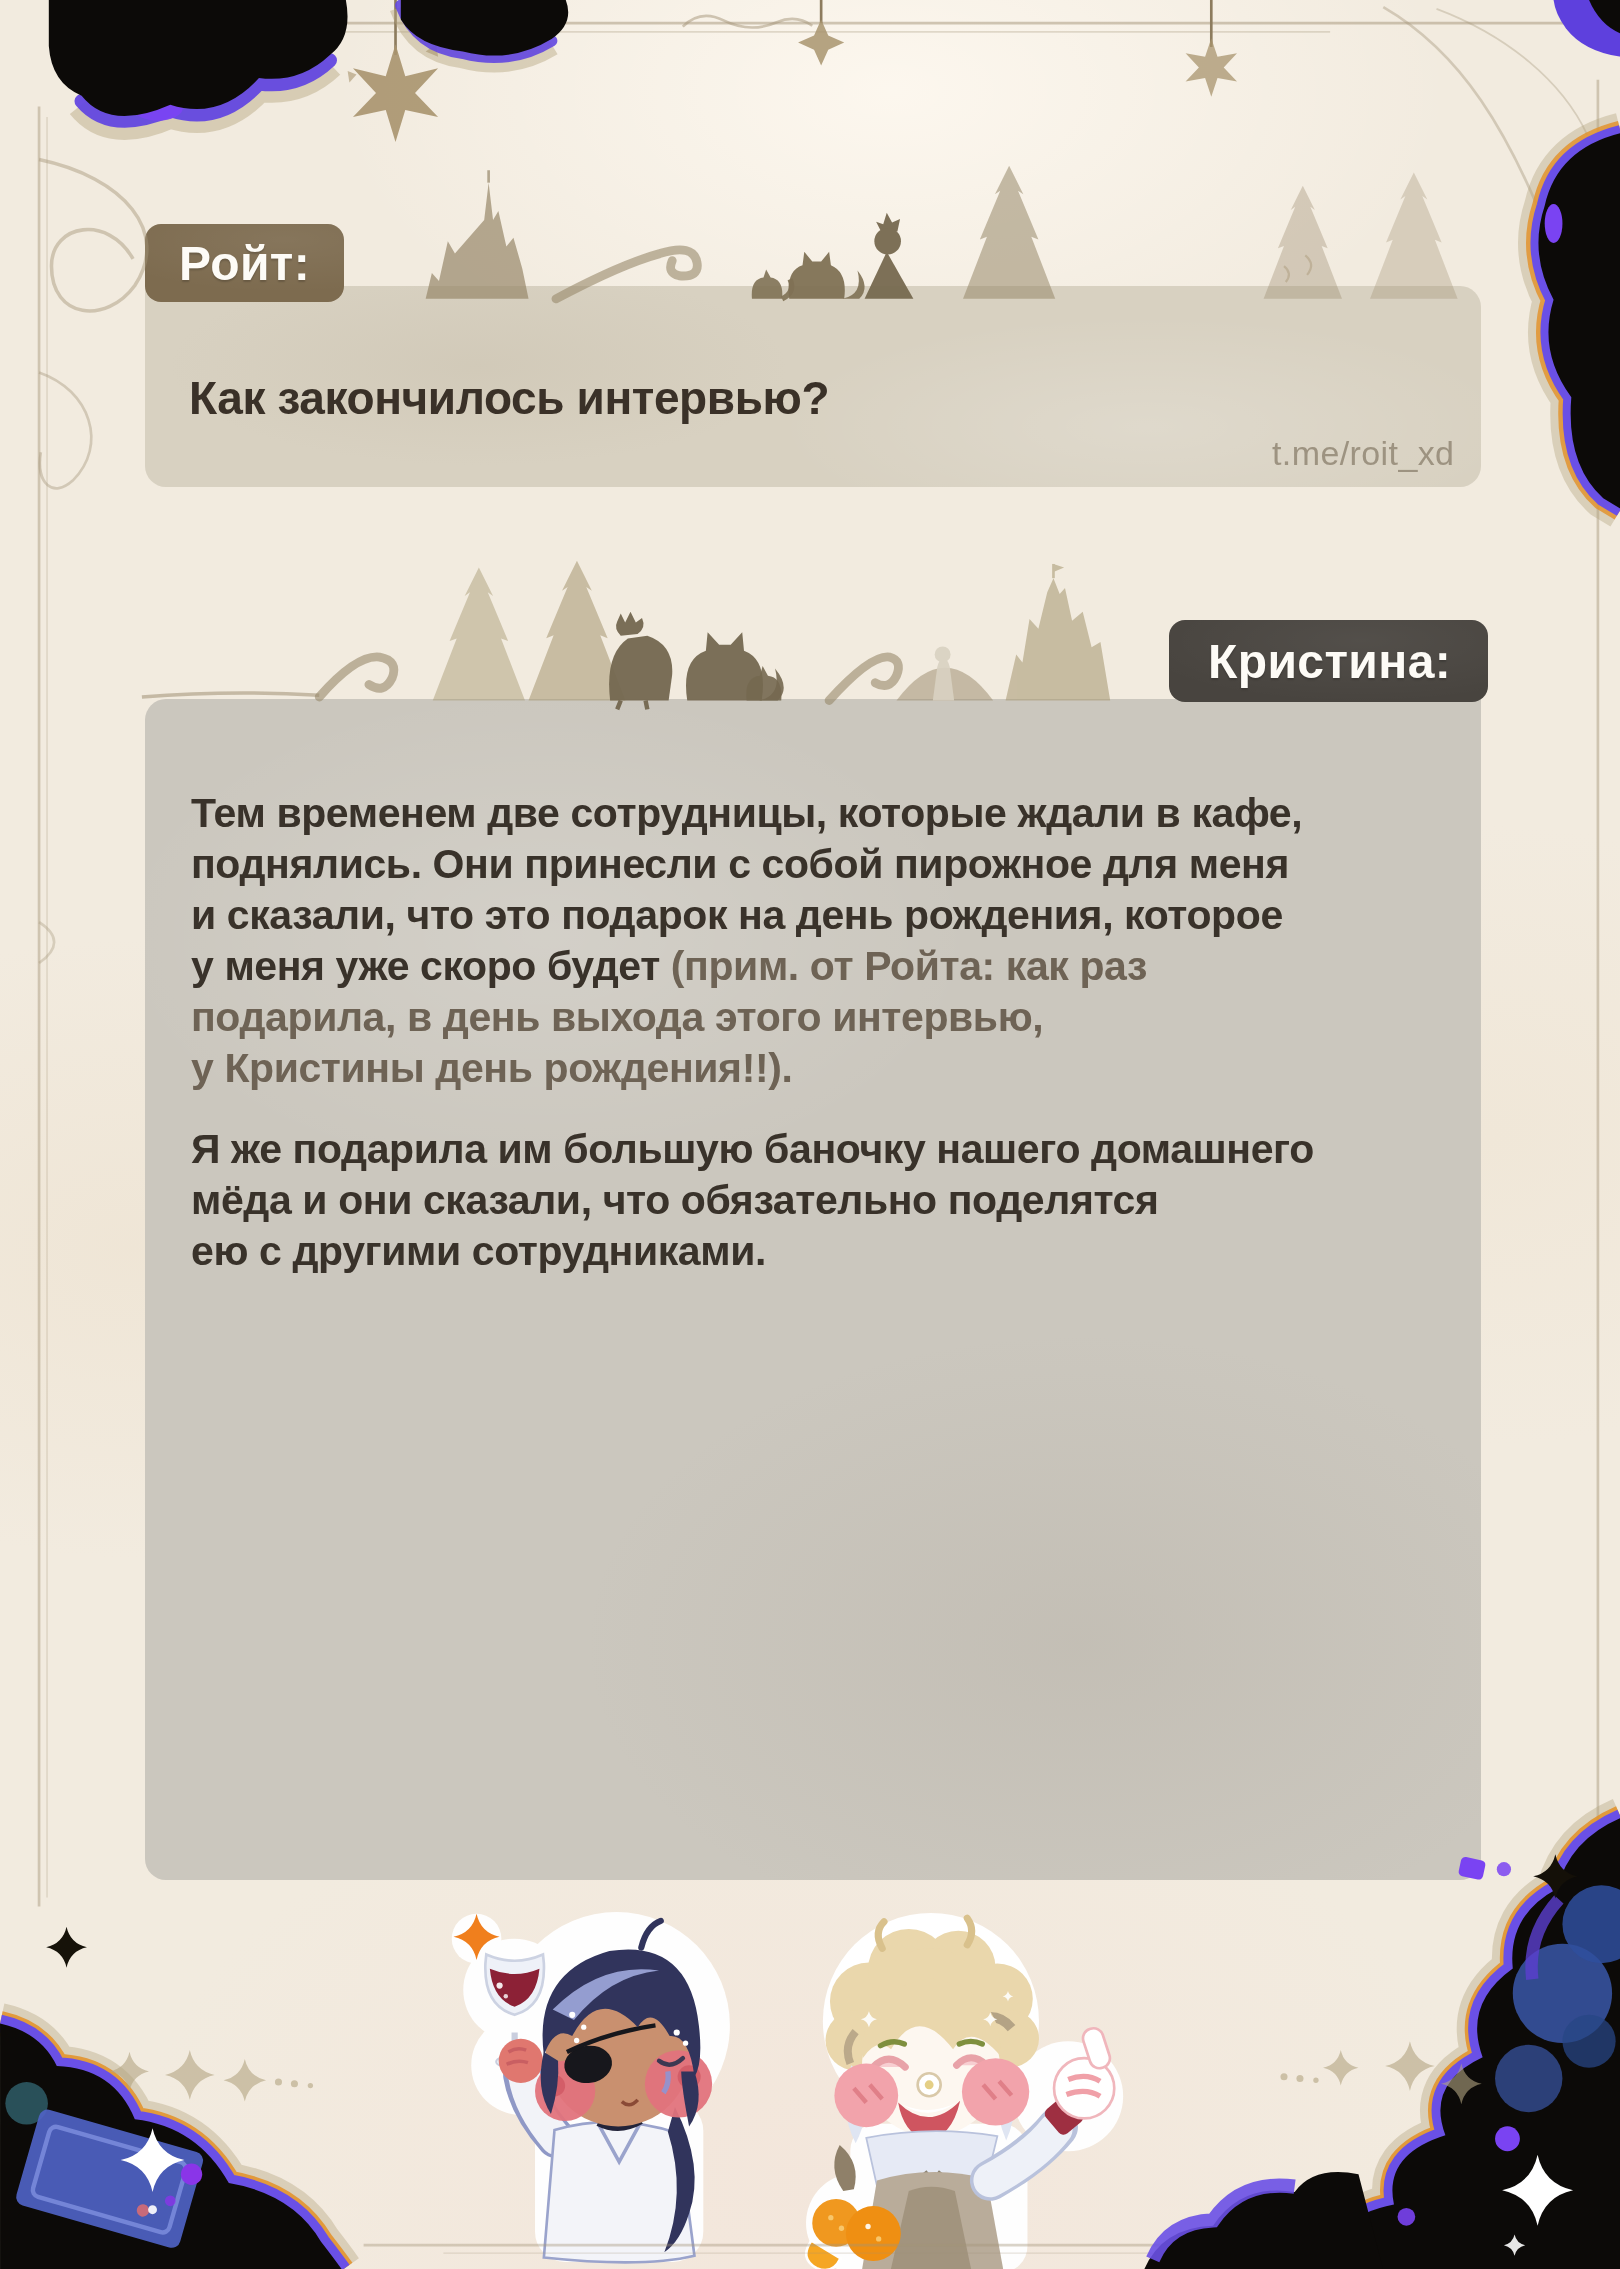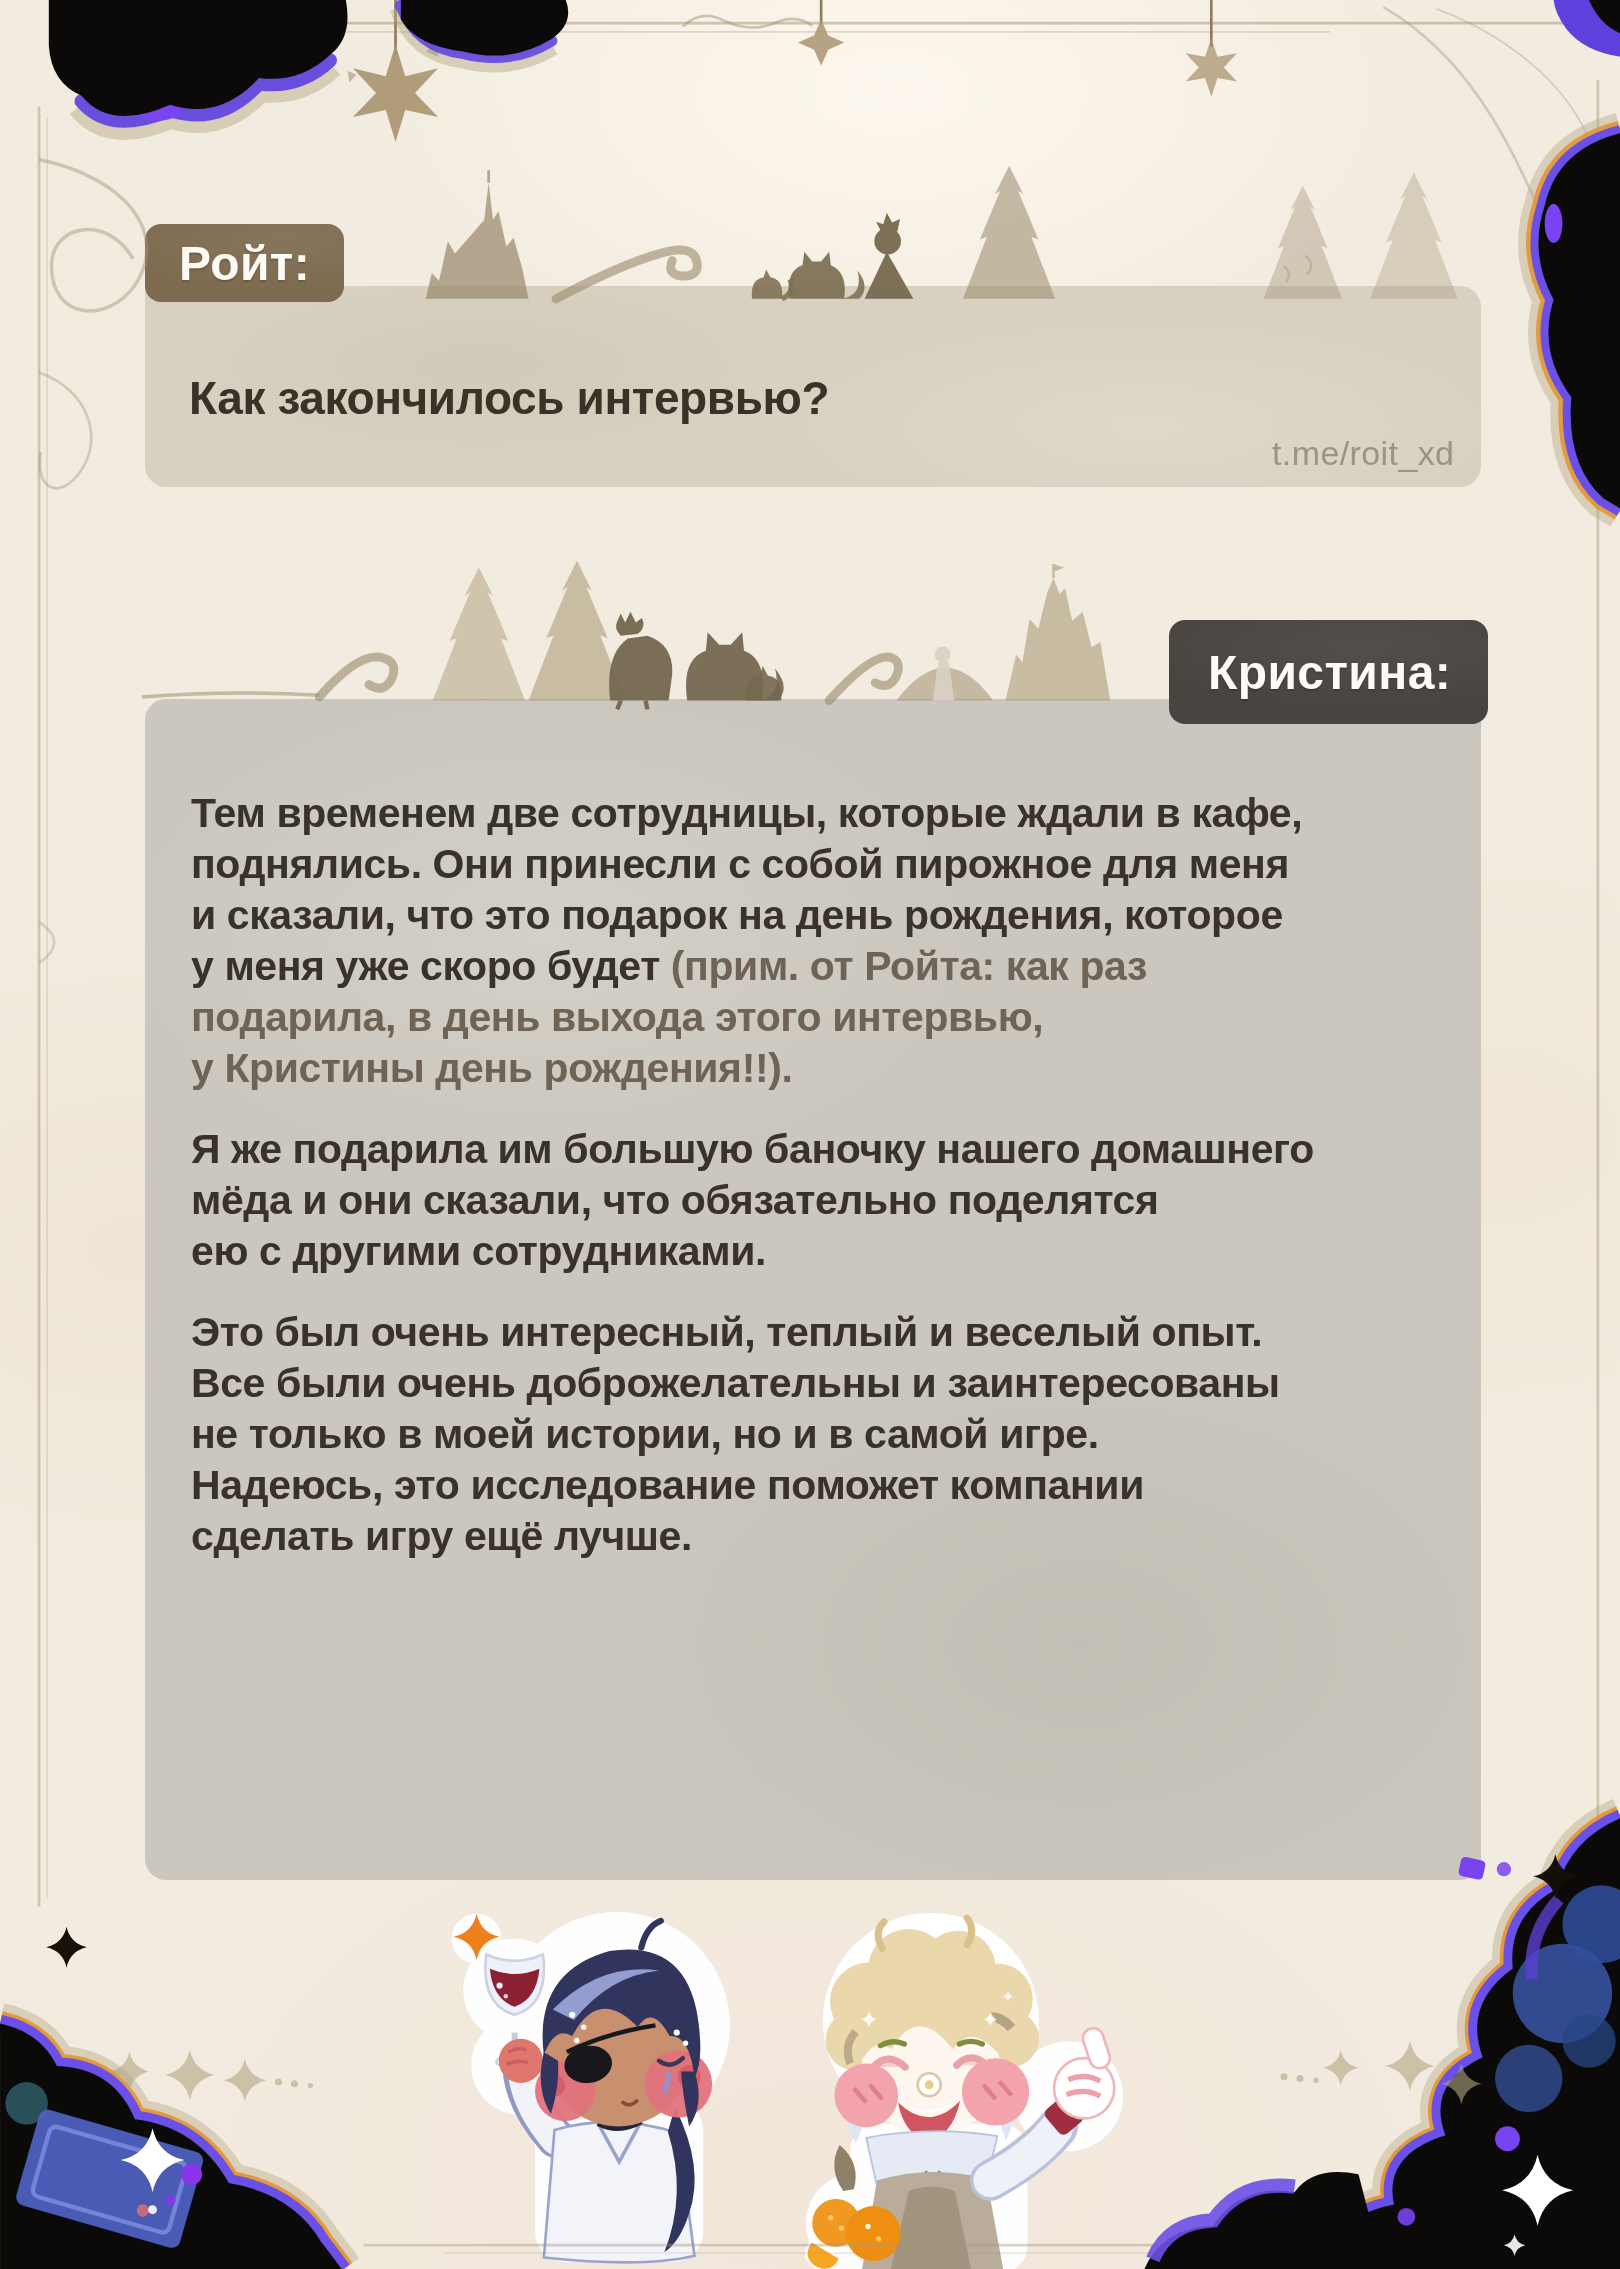--- a/index.html
+++ b/index.html
@@ -23,21 +23,21 @@
     letter-spacing:0.4px;display:flex;align-items:center;z-index:4;
     text-shadow:0 1.8px 1.8px rgba(0,0,0,.18);
   }
   .label-roit{
     left:145px;top:224px;width:199px;height:78px;background:#7d6b4f;
     border-radius:16px;padding-left:34px;box-sizing:border-box;
     background-image:radial-gradient(195px 53px at 70% 20%, rgba(255,255,255,.07), transparent);
     align-items:center;
   }
   .label-kristina{
-    left:1169px;top:620px;width:319px;height:104px;background:#48443f;
+    left:1169px;top:620px;width:319px;height:82px;background:#48443f;
     border-radius:16px;padding-left:39px;box-sizing:border-box;
     background-image:radial-gradient(231px 62px at 60% 25%, rgba(255,255,255,.06), transparent);
   }
   .bubble{position:absolute;box-sizing:border-box;z-index:2;}
   .bubble-question{
     left:145px;top:286px;width:1336px;height:201px;background:#d8d1c1;
     border-radius:0 21px 21px 21px;
     background-image:
       radial-gradient(443px 142px at 25% 40%, rgba(190,180,160,.25), transparent 70%),
       radial-gradient(532px 160px at 75% 70%, rgba(255,255,255,.18), transparent 70%);
@@ -88,25 +88,20 @@
   <div class="bubble bubble-answer">
     <p><span>Тем временем две сотрудницы, которые ждали в кафе,
 поднялись. Они принесли с собой пирожное для меня
 и сказали, что это подарок на день рождения, которое
 у меня уже скоро будет </span><span class="note-text">(прим. от Ройта: как раз
 подарила, в день выхода этого интервью,
 у Кристины день рождения!!).</span></p>
     <p><span>Я же подарила им большую баночку нашего домашнего
 мёда и они сказали, что обязательно поделятся
 ею с другими сотрудниками.</span></p>
-    <p><span>Это был очень интересный, теплый и веселый опыт.
-Все были очень доброжелательны и заинтересованы
-не только в моей истории, но и в самой игре.
-Надеюсь, это исследование поможет компании
-сделать игру ещё лучше.</span></p>
   </div>
 
   <svg class="characters" width="709" height="372" viewBox="0 0 800 420">
 
     <g transform="translate(55,5)">
       <g fill="#ffffff" opacity="0.98">
         <circle cx="170" cy="140" r="128"></circle>
         <rect x="78" y="225" width="190" height="182" rx="34"></rect>
         <circle cx="62" cy="185" r="56"></circle>
         <circle cx="55" cy="100" r="58"></circle>

